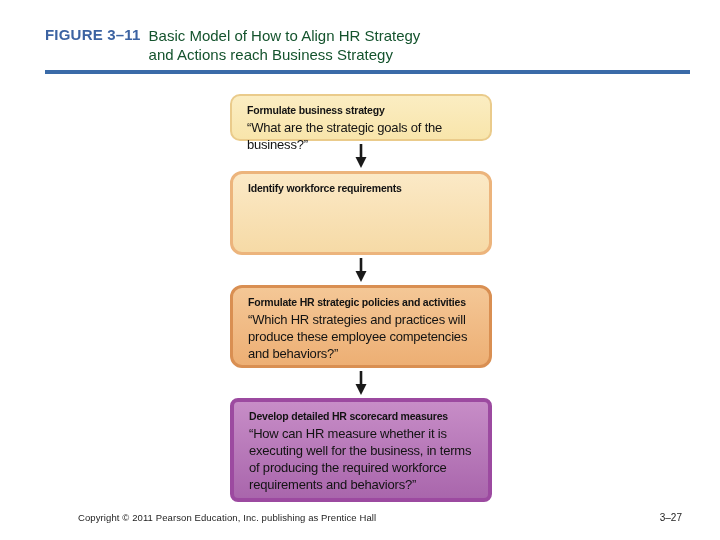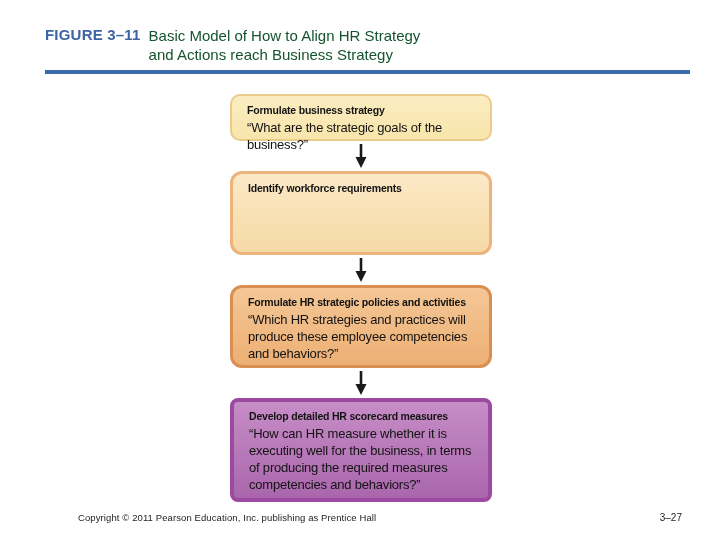--- a/index.html
+++ b/index.html
@@ -139,21 +139,21 @@
 
     <div class="arrow-cell">
       <svg width="16" height="24" viewBox="0 0 16 24">
         <line x1="8" y1="0" x2="8" y2="14" stroke="#1a1a1a" stroke-width="2.6"></line>
         <polygon points="2.5,13 13.5,13 8,24" fill="#1a1a1a"></polygon>
       </svg>
     </div>
 
     <div class="step step-4" style="--fill-top: #C78DC7; --fill-bottom: #A966AC; --border: #9C4AA0;">
       <div class="step-title">Develop detailed HR scorecard measures</div>
-      <div class="step-question">“How can HR measure whether it is executing well for the business, in terms of producing the required measures competencies and behaviors?”</div>
+      <div class="step-question">“How can HR measure whether it is executing well for the business, in terms of producing the required workforce requirements and behaviors?”</div>
     </div>
 
   </div>
 
   <div class="footer-copyright">Copyright © 2011 Pearson Education, Inc. publishing as Prentice Hall</div>
   <div class="footer-page">3–27</div>
 
 </div>
 
 </body></html>

